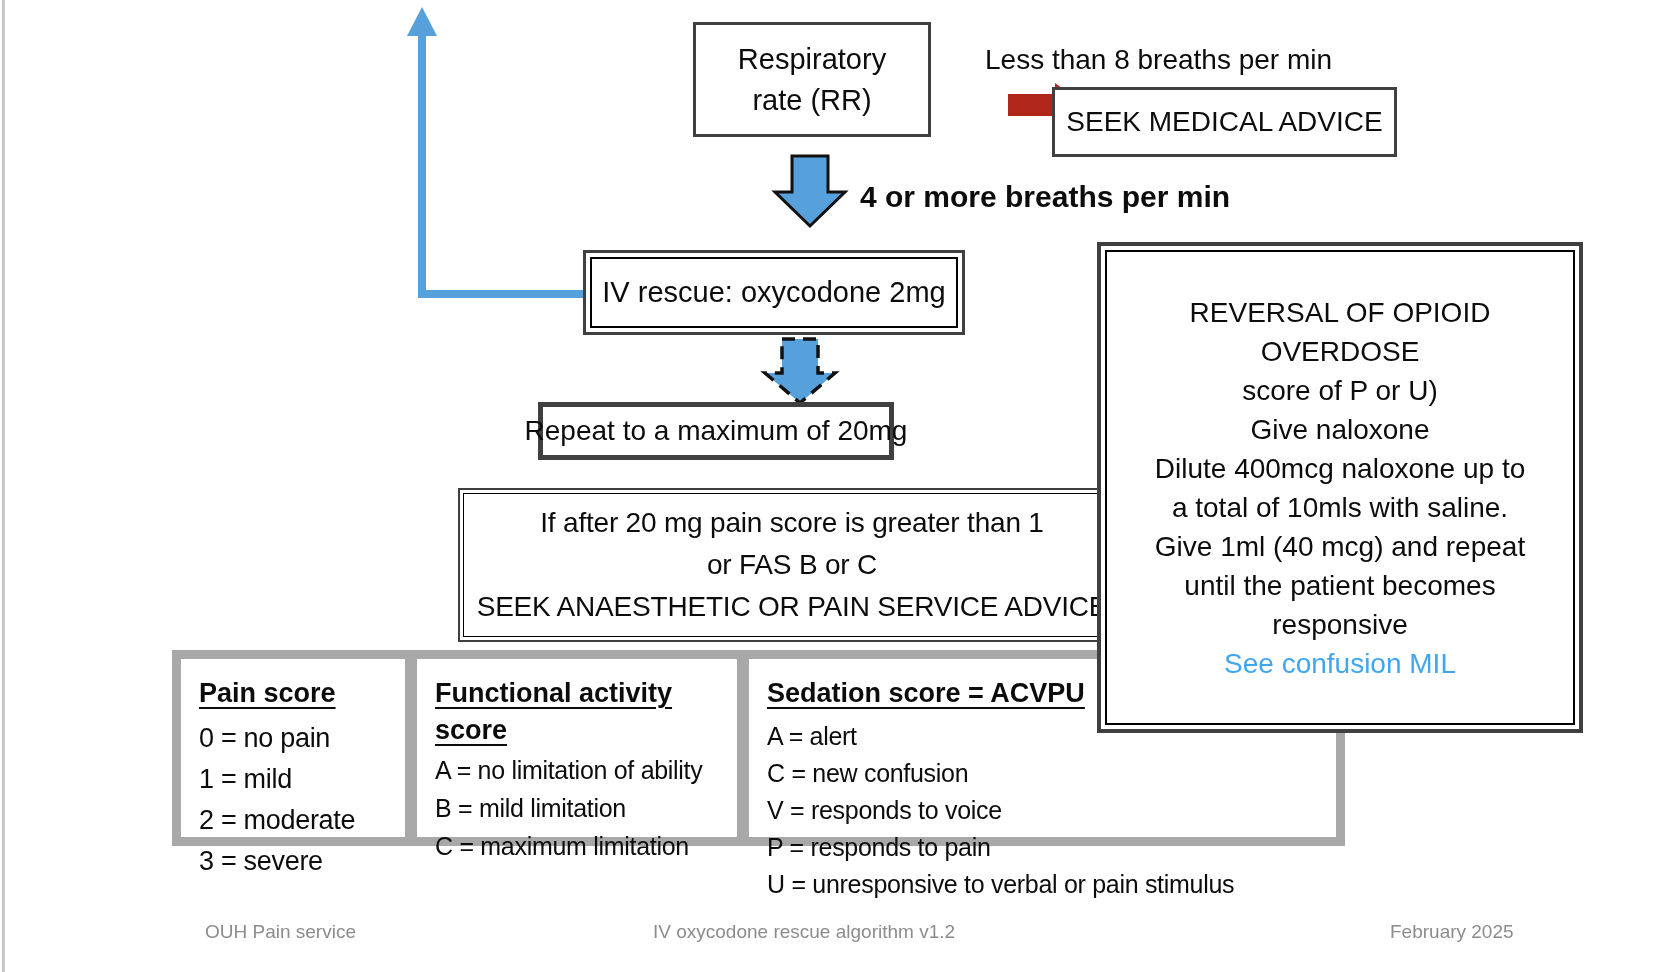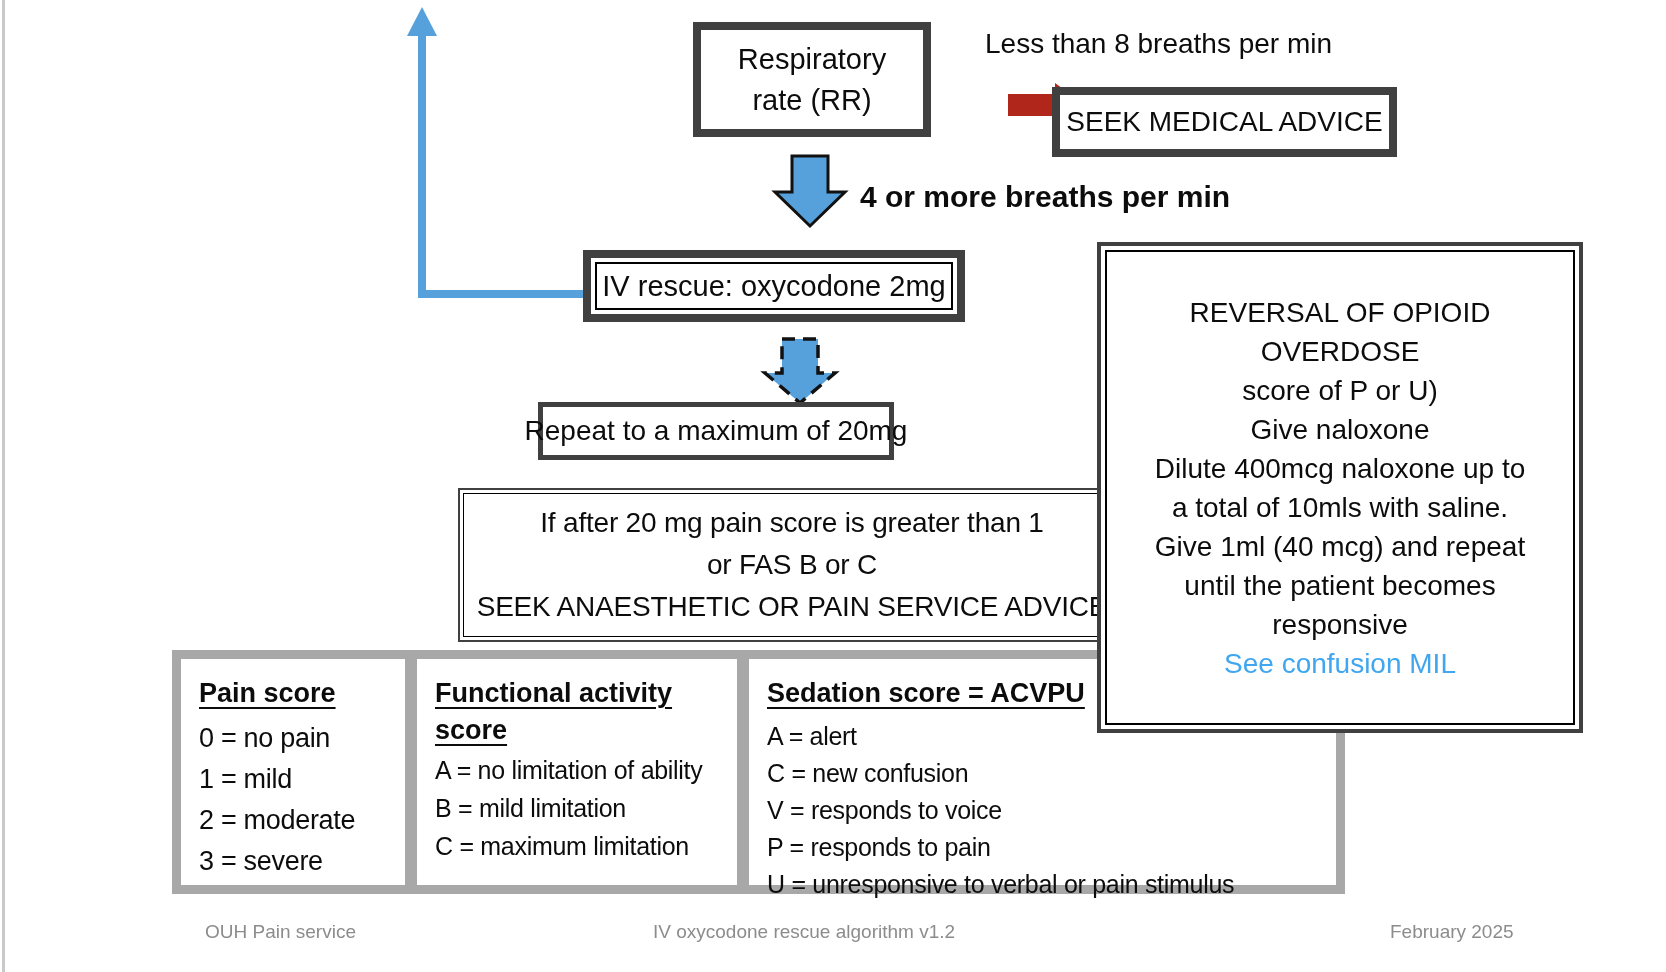--- a/index.html
+++ b/index.html
@@ -9,43 +9,43 @@
     --border_gray:#A8A8A8;
     --footer_gray:#8C8C8C;
   }
   *{margin:0;padding:0;box-sizing:border-box;}
   html,body{background:#ffffff;}
   body{font-family:"Liberation Sans",sans-serif;color:#0c0c0c;}
   .canvas{position:relative;width:1666px;height:972px;background:#fff;overflow:hidden;}
   .canvas::before{content:"";position:absolute;left:2px;top:0;width:3px;height:100%;background:#c9c9c9;}
 
   .abs{position:absolute;}
-  .flowbox{position:absolute;border:8px solid #404040;background:#fff;display:flex;align-items:center;justify-content:center;text-align:center;}
+  .flowbox{position:absolute;border:3px solid #404040;background:#fff;display:flex;align-items:center;justify-content:center;text-align:center;}
 
   #box-respiratory{left:693px;top:22px;width:238px;height:115px;font-size:29px;line-height:41px;padding:0 20px;}
-  #label-less-than{left:985px;top:28px;font-size:28px;white-space:nowrap;}
+  #label-less-than{left:985px;top:44px;font-size:28px;white-space:nowrap;}
   #box-seek-medical{left:1052px;top:87px;width:345px;height:70px;font-size:28px;white-space:nowrap;}
   #label-eight-more{left:860px;top:180px;font-size:30px;font-weight:bold;white-space:nowrap;}
 
-  #box-iv-rescue{left:583px;top:250px;width:382px;height:72px;padding:4px;}
+  #box-iv-rescue{left:583px;top:250px;width:382px;height:85px;padding:4px;}
   .inner-border{border:2px solid #000;width:100%;height:100%;display:flex;align-items:center;justify-content:center;text-align:center;}
   #box-iv-rescue .inner-border{font-size:29px;white-space:nowrap;}
 
   #box-repeat{left:538px;top:402px;width:356px;height:58px;border-width:5px;font-size:28px;white-space:nowrap;}
 
   #box-if-after{left:458px;top:488px;width:668px;height:154px;border-width:2px;padding:3px;z-index:2;}
   #box-if-after .inner-border{border-width:1px;flex-direction:column;font-size:28px;line-height:42px;letter-spacing:-0.2px;}
   #box-if-after .row{white-space:nowrap;}
 
   #box-reversal{left:1097px;top:242px;width:486px;height:491px;border-width:4px;padding:4px;z-index:5;}
   #box-reversal .inner-border{flex-direction:column;font-size:28px;line-height:39px;padding:4px 6px;}
   #box-reversal .row{white-space:nowrap;}
   #reversal-link{color:var(--link_blue);cursor:pointer;white-space:nowrap;}
 
-  #score-section{left:172px;top:650px;width:1173px;height:244px;background:var(--border_gray);display:flex;gap:12px;padding:9px;z-index:1;}
+  #score-section{left:172px;top:650px;width:1173px;height:196px;background:var(--border_gray);display:flex;gap:12px;padding:9px;z-index:1;}
   .score-box{background:#fff;padding:16px 16px 10px 18px;overflow:visible;}
   #pain-box{width:224px;}
   #functional-box{width:320px;}
   #sedation-box{flex:1;}
   .score-heading{font-weight:bold;text-decoration:underline;text-underline-offset:5px;font-size:27px;line-height:37px;margin-bottom:6px;}
   .score-items .row{font-size:25px;line-height:38px;white-space:nowrap;letter-spacing:-0.3px;}
   #pain-box .score-items .row{font-size:27px;line-height:41px;}
   #functional-box .score-heading{margin-bottom:2px;}
   #sedation-box .score-items .row{line-height:37px;}
 

